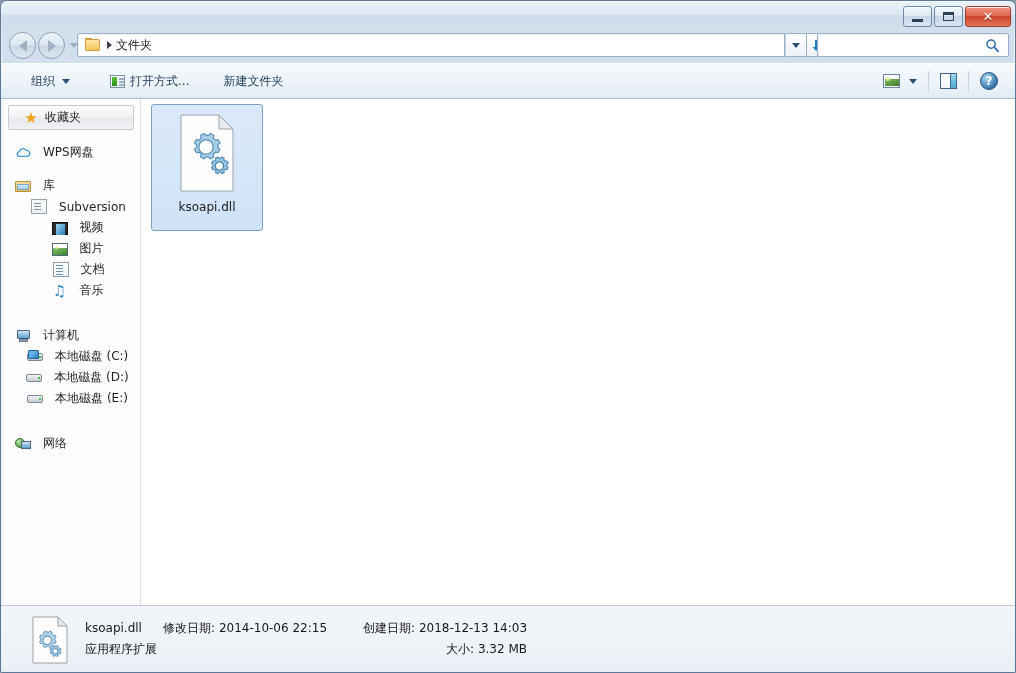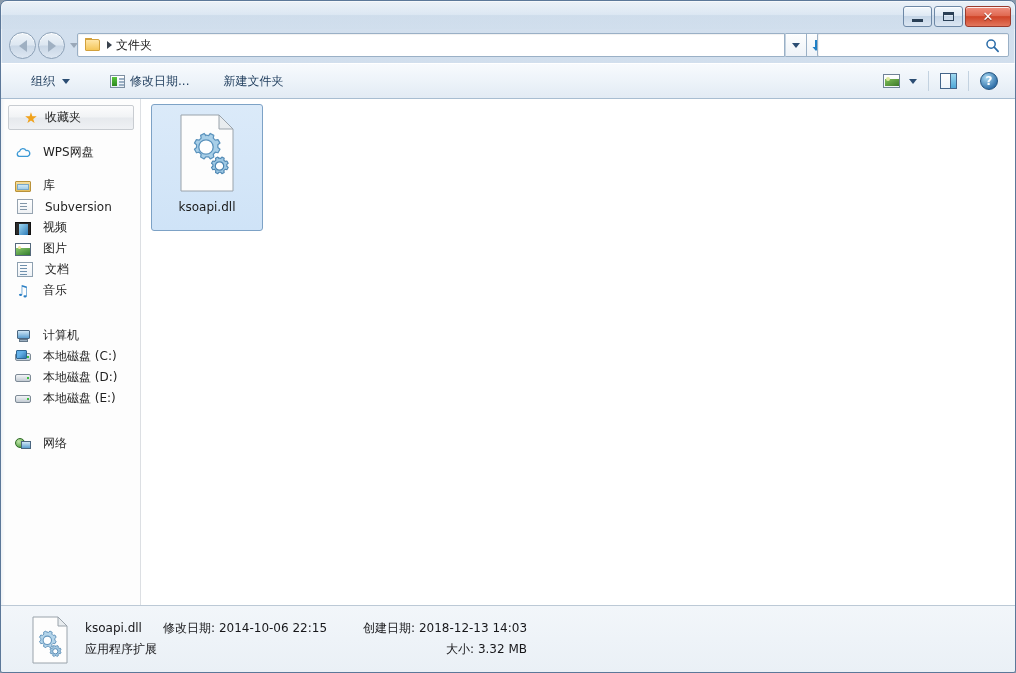--- a/index.html
+++ b/index.html
@@ -274,21 +274,21 @@
     content: ""; position: absolute; left: 0; top: 0; width: 4px; height: 100%;
     background: linear-gradient(to right, #eef2f6, #fdfdfd);
   }
   .sb-node {
     display: flex; align-items: center; gap: 12px;
     height: 21px; padding-left: 14px;
     font-size: 12px; color: #1f1f1f;
     font-family: "DejaVu Sans", "Liberation Sans", sans-serif;
     cursor: default; white-space: nowrap;
   }
-  .sb-node.child { padding-left: 14px; }
+  .sb-node.child { padding-left: 14px; justify-content: center; }
   .sb-gap { height: 12px; }
   #sb-fav-wrap {
     margin: 2px 6px 0 7px;
     border: 1px solid #c8ccd1;
     border-radius: 2px;
     background: linear-gradient(to bottom, #fcfcfd 0%, #f1f3f5 48%, #e6e9ed 52%, #eff1f4 100%);
     height: 25px;
     display: flex; align-items: center; gap: 6px;
     padding-left: 14px;
     font-size: 12px; color: #1f1f1f;
@@ -515,21 +515,21 @@
 
   <div id="toolbar">
 
     <div class="tbitem" id="tb-org">
       <span>组织</span>
       <span class="tbchev"></span>
     </div>
 
     <div class="tbitem" style="margin-left:24px;">
       <span id="openwith-icon"></span>
-      <span>修改日期...</span>
+      <span>打开方式...</span>
     </div>
 
     <div class="tbitem" style="margin-left:18px;">
       <span>新建文件夹</span>
     </div>
 
     <div id="tb-right">
       <div class="tbicon-btn">
         <span id="viewicon"></span>
         <span class="tbchev" style="margin-left:6px;"></span>

